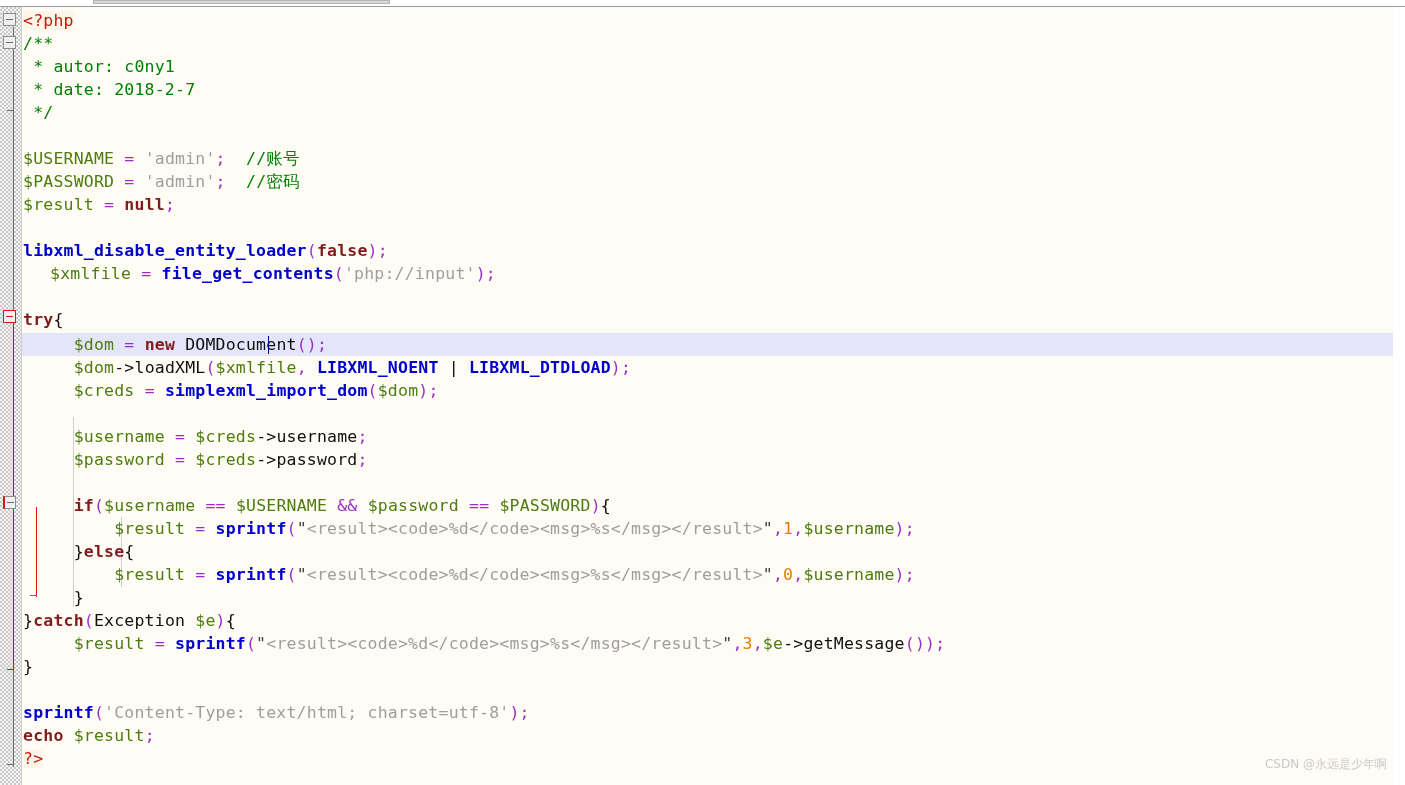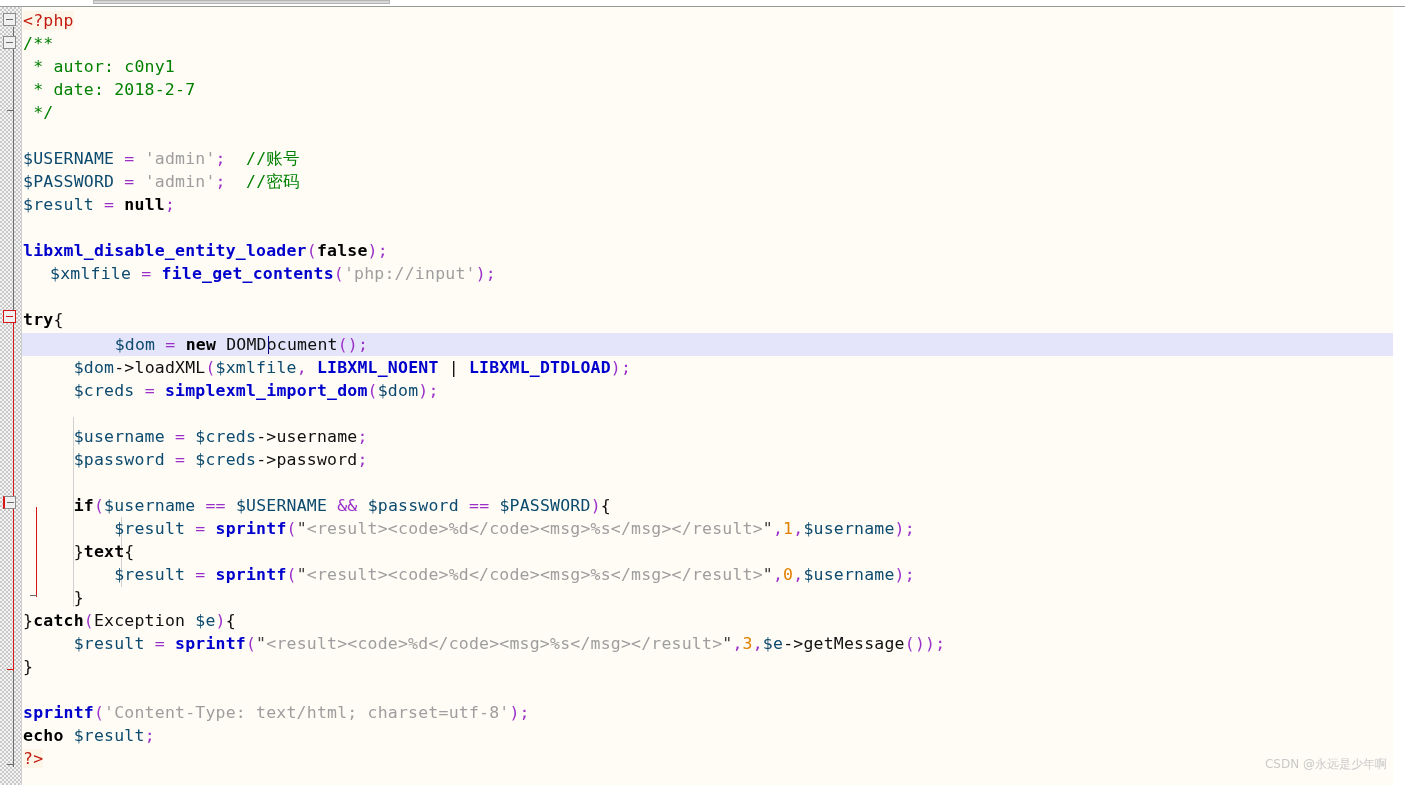--- a/index.html
+++ b/index.html
@@ -89,26 +89,26 @@
     white-space: pre;
     font-size: 16.5px;
     letter-spacing: 0.2px;
     color: #000000;
     z-index: 3;
   }
 
   
   .t-phptag     { color: #c21a0f; background: #FDF6E8; }
   .t-comment    { color: #008000; }
-  .t-var        { color: #0c4a6e; }
+  .t-var        { color: #4d7c0f; }
   .t-op         { color: #9B30C8; }
   .t-punc       { color: #9B30C8; }
   .t-str        { color: #9e9e9e; }
   .t-quote      { color: #3d3d3d; }
-  .t-kw         { color: #000000; font-weight: bold; }
+  .t-kw         { color: #7f1d1d; font-weight: bold; }
   .t-fn         { color: #0000CD; font-weight: bold; }
   .t-const      { color: #0000CD; font-weight: bold; }
   .t-num        { color: #E08000; }
   .t-plain      { color: #101010; }
   .t-paren      { color: #9B30C8; }
 
   
   #text-caret {
     position: absolute;
     width: 1px;
@@ -233,39 +233,39 @@
     <div class="code-line" style="top:209px;"></div>
 
     <div class="code-line" style="top:232px;"><span class="t-fn">libxml_disable_entity_loader</span><span class="t-paren">(</span><span class="t-kw">false</span><span class="t-paren">)</span><span class="t-punc">;</span></div>
 
     <div class="code-line" style="top:255px;padding-left:27px;"><span class="t-var">$xmlfile</span><span>&nbsp;</span><span class="t-op">=</span><span>&nbsp;</span><span class="t-fn">file_get_contents</span><span class="t-paren">(</span><span class="t-str">'php://input'</span><span class="t-paren">)</span><span class="t-punc">;</span></div>
 
     <div class="code-line" style="top:278px;"></div>
 
     <div class="code-line" style="top:301px;"><span class="t-kw">try</span><span class="t-plain">{</span></div>
 
-    <div class="code-line" style="top:326px;padding-left:41px;"><span>&nbsp;&nbsp;&nbsp;&nbsp;&nbsp;</span><span class="t-var">$dom</span><span>&nbsp;</span><span class="t-op">=</span><span>&nbsp;</span><span class="t-kw">new</span><span>&nbsp;</span><span class="t-plain">DOMDocument</span><span class="t-paren">()</span><span class="t-punc">;</span></div>
+    <div class="code-line" style="top:326px;"><span>&nbsp;&nbsp;&nbsp;&nbsp;&nbsp;</span><span class="t-var">$dom</span><span>&nbsp;</span><span class="t-op">=</span><span>&nbsp;</span><span class="t-kw">new</span><span>&nbsp;</span><span class="t-plain">DOMDocument</span><span class="t-paren">()</span><span class="t-punc">;</span></div>
 
     <div class="code-line" style="top:349px;"><span>&nbsp;&nbsp;&nbsp;&nbsp;&nbsp;</span><span class="t-var">$dom</span><span class="t-plain">-&gt;</span><span class="t-plain">loadXML</span><span class="t-paren">(</span><span class="t-var">$xmlfile</span><span class="t-punc">,</span><span>&nbsp;</span><span class="t-const">LIBXML_NOENT</span><span>&nbsp;</span><span class="t-plain">|</span><span>&nbsp;</span><span class="t-const">LIBXML_DTDLOAD</span><span class="t-paren">)</span><span class="t-punc">;</span></div>
 
     <div class="code-line" style="top:372px;"><span>&nbsp;&nbsp;&nbsp;&nbsp;&nbsp;</span><span class="t-var">$creds</span><span>&nbsp;</span><span class="t-op">=</span><span>&nbsp;</span><span class="t-fn">simplexml_import_dom</span><span class="t-paren">(</span><span class="t-var">$dom</span><span class="t-paren">)</span><span class="t-punc">;</span></div>
 
     <div class="code-line" style="top:395px;"></div>
 
     <div class="code-line" style="top:418px;"><span>&nbsp;&nbsp;&nbsp;&nbsp;&nbsp;</span><span class="t-var">$username</span><span>&nbsp;</span><span class="t-op">=</span><span>&nbsp;</span><span class="t-var">$creds</span><span class="t-plain">-&gt;</span><span class="t-plain">username</span><span class="t-punc">;</span></div>
 
     <div class="code-line" style="top:441px;"><span>&nbsp;&nbsp;&nbsp;&nbsp;&nbsp;</span><span class="t-var">$password</span><span>&nbsp;</span><span class="t-op">=</span><span>&nbsp;</span><span class="t-var">$creds</span><span class="t-plain">-&gt;</span><span class="t-plain">password</span><span class="t-punc">;</span></div>
 
     <div class="code-line" style="top:464px;"></div>
 
     <div class="code-line" style="top:487px;"><span>&nbsp;&nbsp;&nbsp;&nbsp;&nbsp;</span><span class="t-kw">if</span><span class="t-paren">(</span><span class="t-var">$username</span><span>&nbsp;</span><span class="t-op">==</span><span>&nbsp;</span><span class="t-var">$USERNAME</span><span>&nbsp;</span><span class="t-op">&amp;&amp;</span><span>&nbsp;</span><span class="t-var">$password</span><span>&nbsp;</span><span class="t-op">==</span><span>&nbsp;</span><span class="t-var">$PASSWORD</span><span class="t-paren">)</span><span class="t-plain">{</span></div>
 
     <div class="code-line" style="top:510px;"><span>&nbsp;&nbsp;&nbsp;&nbsp;&nbsp;&nbsp;&nbsp;&nbsp;&nbsp;</span><span class="t-var">$result</span><span>&nbsp;</span><span class="t-op">=</span><span>&nbsp;</span><span class="t-fn">sprintf</span><span class="t-paren">(</span><span class="t-quote">"</span><span class="t-str">&lt;result&gt;&lt;code&gt;%d&lt;/code&gt;&lt;msg&gt;%s&lt;/msg&gt;&lt;/result&gt;</span><span class="t-quote">"</span><span class="t-punc">,</span><span class="t-num">1</span><span class="t-punc">,</span><span class="t-var">$username</span><span class="t-paren">)</span><span class="t-punc">;</span></div>
 
-    <div class="code-line" style="top:533px;"><span>&nbsp;&nbsp;&nbsp;&nbsp;&nbsp;</span><span class="t-plain">}</span><span class="t-kw">text</span><span class="t-plain">{</span></div>
+    <div class="code-line" style="top:533px;"><span>&nbsp;&nbsp;&nbsp;&nbsp;&nbsp;</span><span class="t-plain">}</span><span class="t-kw">else</span><span class="t-plain">{</span></div>
 
     <div class="code-line" style="top:556px;"><span>&nbsp;&nbsp;&nbsp;&nbsp;&nbsp;&nbsp;&nbsp;&nbsp;&nbsp;</span><span class="t-var">$result</span><span>&nbsp;</span><span class="t-op">=</span><span>&nbsp;</span><span class="t-fn">sprintf</span><span class="t-paren">(</span><span class="t-quote">"</span><span class="t-str">&lt;result&gt;&lt;code&gt;%d&lt;/code&gt;&lt;msg&gt;%s&lt;/msg&gt;&lt;/result&gt;</span><span class="t-quote">"</span><span class="t-punc">,</span><span class="t-num">0</span><span class="t-punc">,</span><span class="t-var">$username</span><span class="t-paren">)</span><span class="t-punc">;</span></div>
 
     <div class="code-line" style="top:579px;"><span>&nbsp;&nbsp;&nbsp;&nbsp;&nbsp;</span><span class="t-plain">}</span></div>
 
     <div class="code-line" style="top:602px;"><span class="t-plain">}</span><span class="t-kw">catch</span><span class="t-paren">(</span><span class="t-plain">Exception</span><span>&nbsp;</span><span class="t-var">$e</span><span class="t-paren">)</span><span class="t-plain">{</span></div>
 
     <div class="code-line" style="top:625px;"><span>&nbsp;&nbsp;&nbsp;&nbsp;&nbsp;</span><span class="t-var">$result</span><span>&nbsp;</span><span class="t-op">=</span><span>&nbsp;</span><span class="t-fn">sprintf</span><span class="t-paren">(</span><span class="t-quote">"</span><span class="t-str">&lt;result&gt;&lt;code&gt;%d&lt;/code&gt;&lt;msg&gt;%s&lt;/msg&gt;&lt;/result&gt;</span><span class="t-quote">"</span><span class="t-punc">,</span><span class="t-num">3</span><span class="t-punc">,</span><span class="t-var">$e</span><span class="t-plain">-&gt;</span><span class="t-plain">getMessage</span><span class="t-paren">()</span><span class="t-paren">)</span><span class="t-punc">;</span></div>
 
     <div class="code-line" style="top:648px;"><span class="t-plain">}</span></div>

